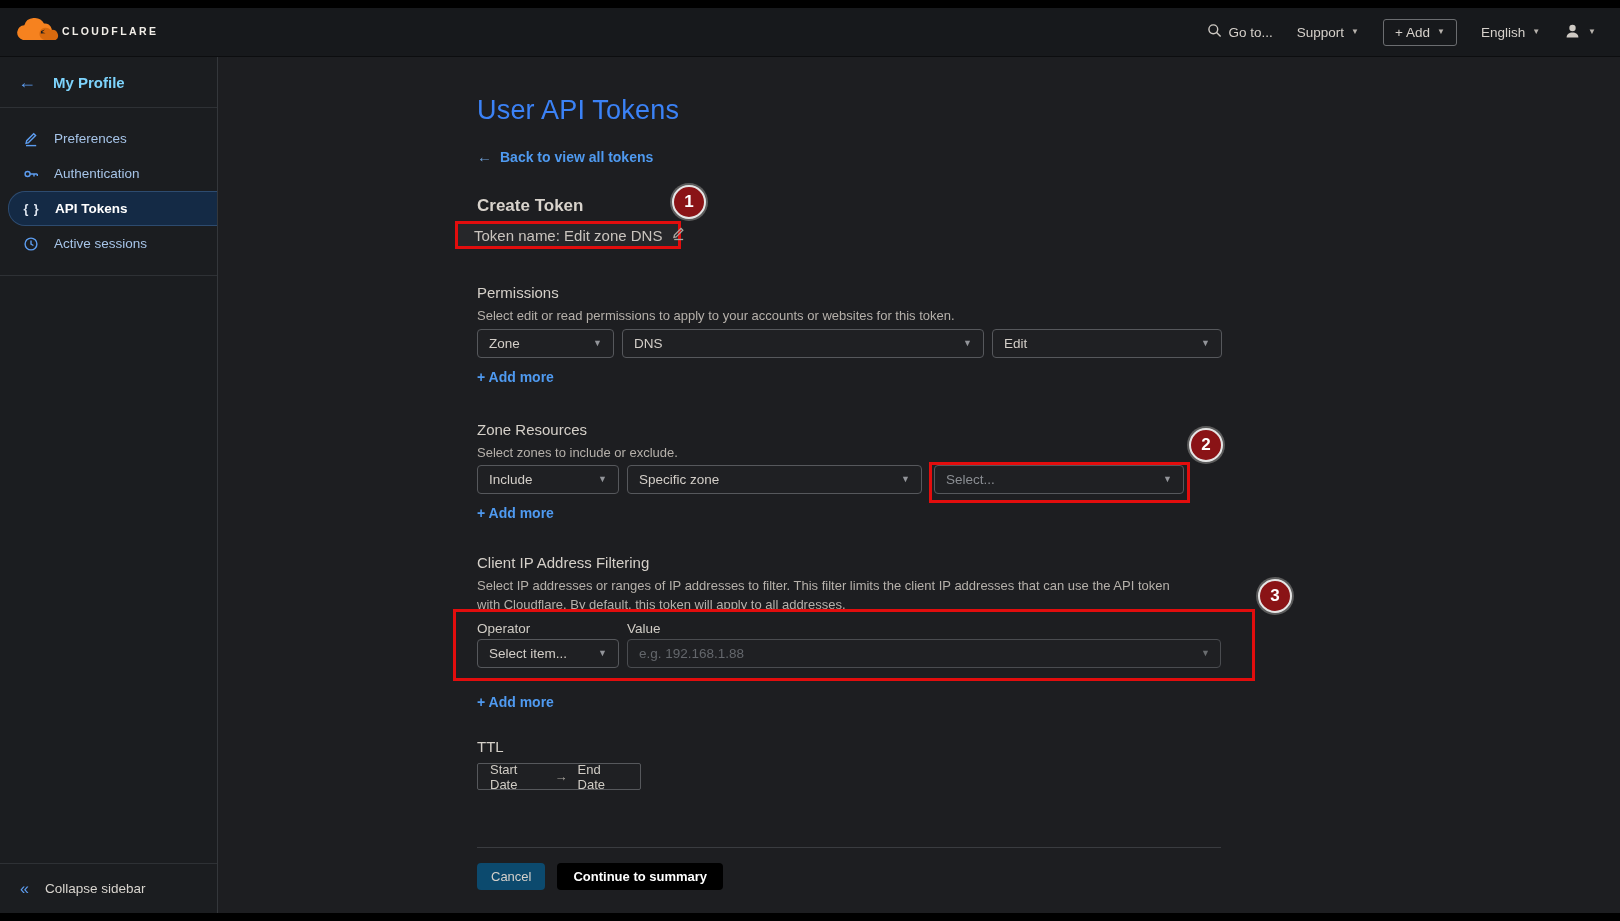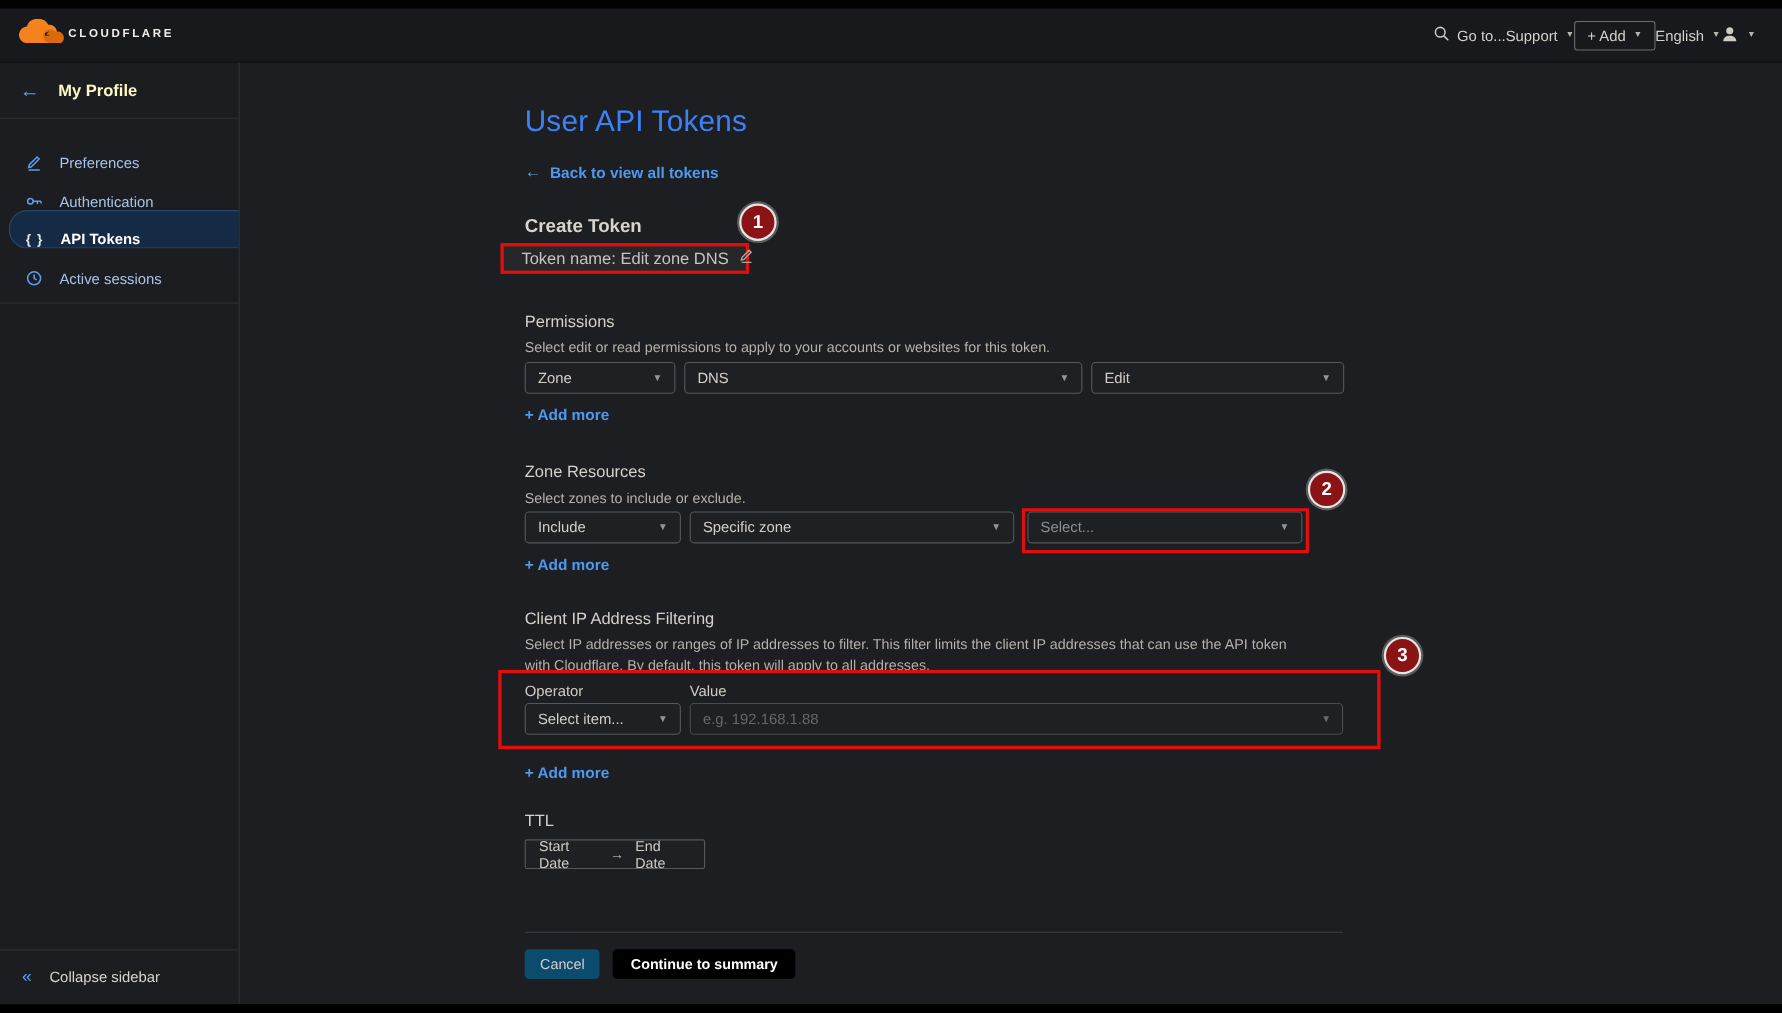--- a/index.html
+++ b/index.html
@@ -12,35 +12,35 @@
     position:relative;
   }
   .app { position:absolute; top:8px; left:0; width:1620px; height:905px;
          display:flex; flex-direction:column; background:#1d1e21; }
 
   
   .hdr { height:49px; background:#17191c; display:flex; align-items:center;
          justify-content:space-between; border-bottom:1px solid #0c0d0f; flex:0 0 auto; }
   .logo { display:flex; flex-direction:row; align-items:center; margin-left:14px; }
   .logo-word { font-size:10.5px; font-weight:bold; letter-spacing:2.4px; color:#f2eee8; margin-top:-2px; }
-  .hdr-right { display:flex; align-items:center; margin-right:24px; font-size:13.5px; color:#d5d0ca; }
+  .hdr-right { display:flex; align-items:center; gap:24px; margin-right:24px; font-size:13.5px; color:#d5d0ca; }
   .hdr-item { display:flex; align-items:center; gap:7px; cursor:pointer; }
   .caret { font-size:8px; color:#b8b3ad; line-height:1; }
   .add-btn { border:1px solid #6b6d70; border-radius:3px; padding:5px 11px; display:flex; gap:7px; align-items:center; }
 
   
   .body { flex:1; display:flex; min-height:0; }
   .sidebar { width:218px; background:#1b1d20; border-right:1px solid #34373b;
              display:flex; flex-direction:column; flex:0 0 auto; }
   .sb-head { height:51px; display:flex; align-items:center; padding-left:18px; gap:17px;
              border-bottom:1px solid #2e3135; }
   .sb-back { color:#5d9df0; font-size:18px; line-height:1; cursor:pointer; }
-  .sb-title { font-size:15px; font-weight:bold; color:#fef9c3; }
+  .sb-title { font-size:15px; font-weight:bold; color:#7dd3fc; }
   .sb-nav { padding:13px 0 14px 0; border-bottom:1px solid #2e3135; }
-  .sb-item { height:35px; display:flex; align-items:flex-end; padding-left:22px; gap:15px;
+  .sb-item { height:35px; display:flex; align-items:center; padding-left:22px; gap:15px;
              font-size:13.5px; color:#a6c4e8; cursor:pointer; }
   .sb-item .ic { width:17px; display:flex; justify-content:center; align-items:center; }
   .sb-item.active { background:#142a45; border:1px solid #2d4b6f; border-right:none;
                     border-radius:17px 0 0 17px; margin-left:8px; padding-left:14px;
                     color:#fff; font-weight:bold; }
   .braces { color:#5d9df0; font-size:12.5px; font-weight:bold; letter-spacing:1px; }
   .sb-item.active .braces { color:#dfe6f0; }
   .sb-spacer { flex:1; }
   .sb-collapse { border-top:1px solid #2e3135; height:50px; display:flex; align-items:center;
                  padding-left:20px; gap:16px; font-size:13.5px; color:#d8d4ce; cursor:pointer; }

